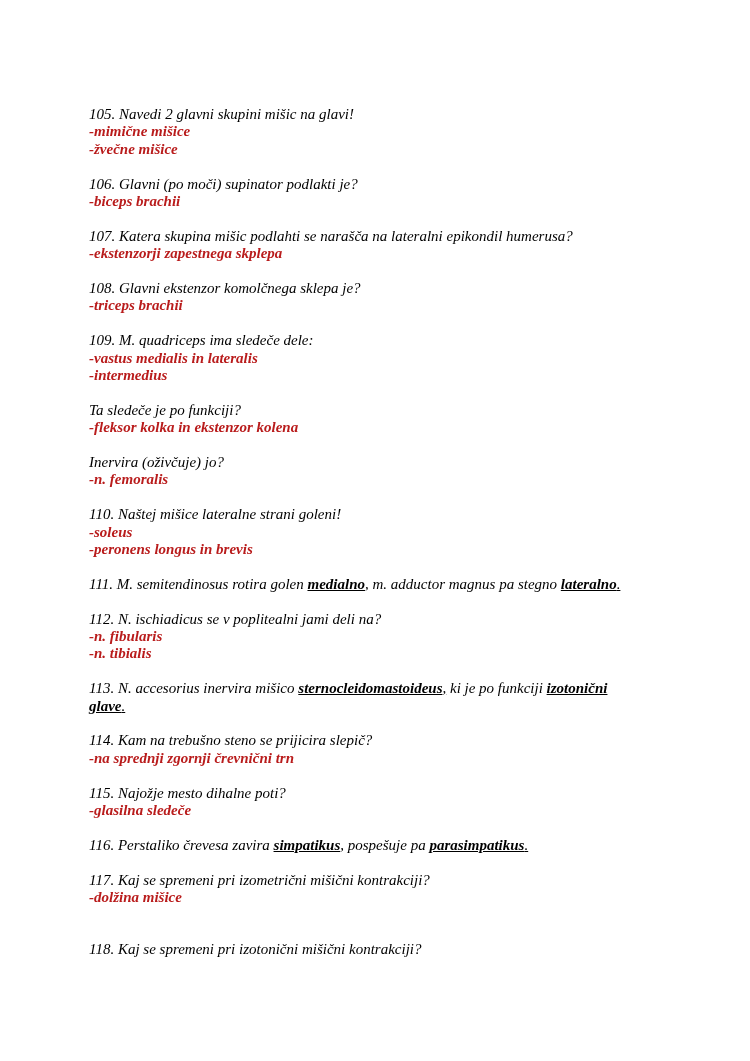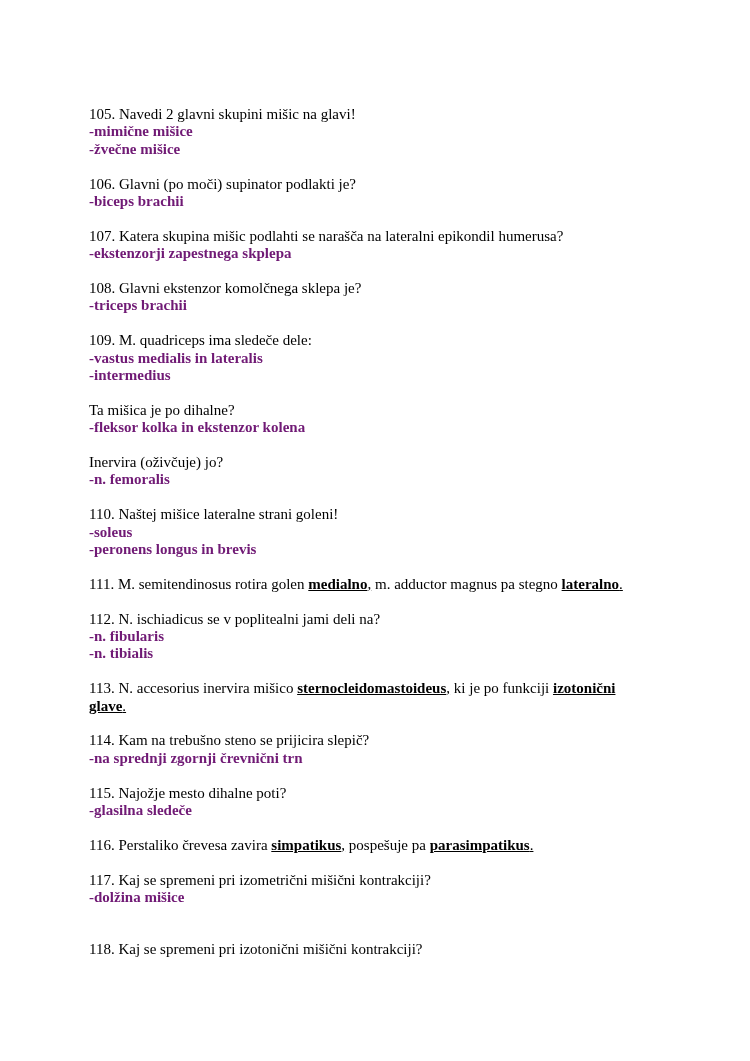--- a/index.html
+++ b/index.html
@@ -6,20 +6,21 @@
     margin: 0;
     padding: 0;
     background: #ffffff;
   }
   .page {
     position: relative;
     width: 632px;
     height: 1061px;
     background: #ffffff;
     overflow: hidden;
+    font-style: italic;
   }
   .doc {
     position: absolute;
     left: 89px;
     top: 106px;
     width: 600px;
     font-family: "Liberation Serif", "DejaVu Serif", serif;
     font-size: 15px;
     line-height: 17.4px;
     color: #000000;
@@ -32,21 +33,21 @@
     margin-top: 35px;
   }
   .line {
     min-height: 17.4px;
     white-space: pre;
   }
   .seg-q {
     color: #000000;
   }
   .seg-a {
-    color: #701a75;
+    color: #b91c1c;
     font-weight: bold;
   }
   .seg-l {
     color: #000000;
     font-weight: bold;
     text-decoration: underline;
   }
   .seg-p {
     color: #000000;
     text-decoration: underline;
@@ -73,21 +74,21 @@
       <div class="para">
         <div class="line"><span class="seg-q">108. Glavni ekstenzor komolčnega sklepa je?</span></div>
         <div class="line"><span class="seg-a">-triceps brachii</span></div>
       </div>
       <div class="para">
         <div class="line"><span class="seg-q">109. M. quadriceps ima sledeče dele:</span></div>
         <div class="line"><span class="seg-a">-vastus medialis in lateralis</span></div>
         <div class="line"><span class="seg-a">-intermedius</span></div>
       </div>
       <div class="para">
-        <div class="line"><span class="seg-q">Ta mišica je po dihalne?</span></div>
+        <div class="line"><span class="seg-q">Ta sledeče je po funkciji?</span></div>
         <div class="line"><span class="seg-a">-fleksor kolka in ekstenzor kolena</span></div>
       </div>
       <div class="para">
         <div class="line"><span class="seg-q">Inervira (oživčuje) jo?</span></div>
         <div class="line"><span class="seg-a">-n. femoralis</span></div>
       </div>
       <div class="para">
         <div class="line"><span class="seg-q">110. Naštej mišice lateralne strani goleni!</span></div>
         <div class="line"><span class="seg-a">-soleus</span></div>
         <div class="line"><span class="seg-a">-peronens longus in brevis</span></div>

